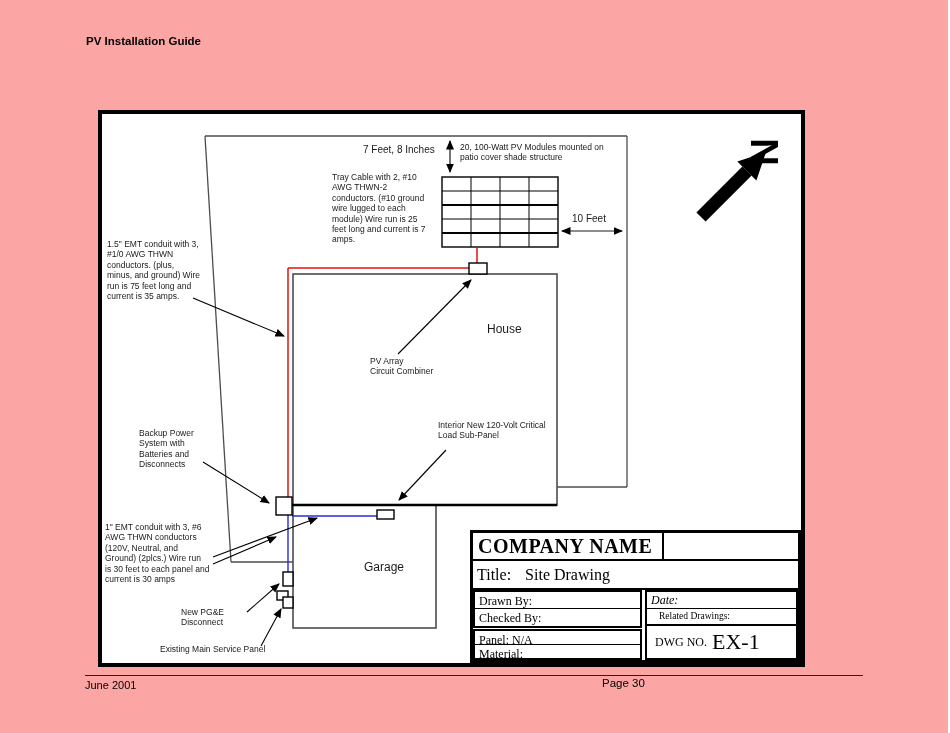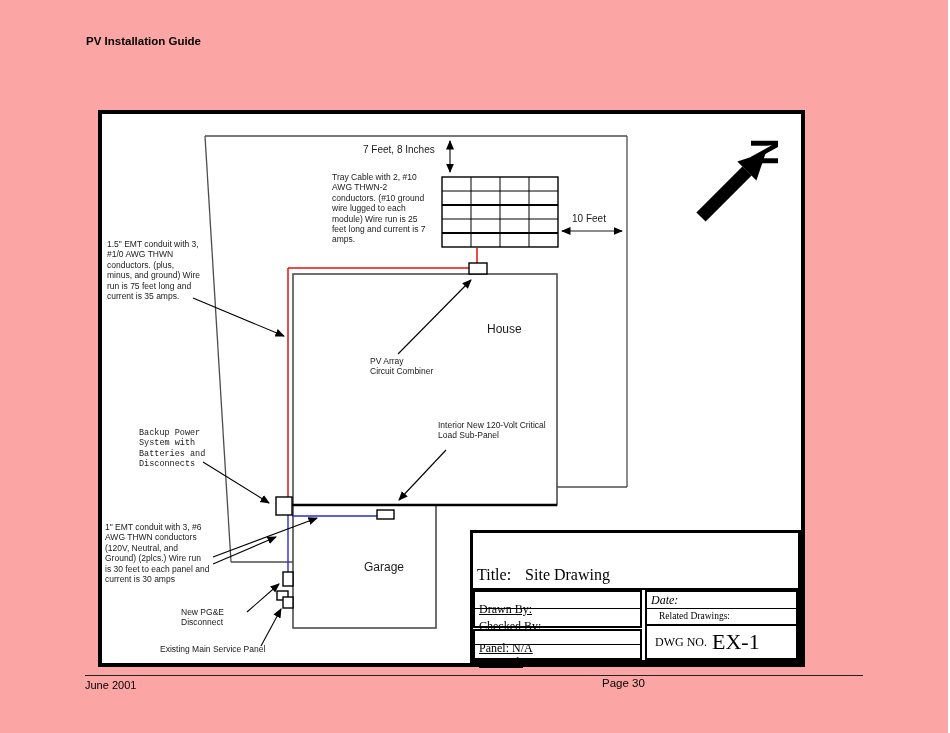--- a/index.html
+++ b/index.html
@@ -21,21 +21,21 @@
       font-family:"Liberation Serif",serif;}
   #tb .row1{position:absolute;left:0;top:0;width:325px;height:28px;border-bottom:2px solid #000;box-sizing:border-box;}
   #tb .companycell{position:absolute;left:0;top:0;width:191px;height:26px;border-right:2px solid #000;
       display:flex;align-items:center;padding-left:5px;box-sizing:border-box;
       font-size:20px;font-weight:bold;letter-spacing:.5px;}
   #tb .row2{position:absolute;left:0;top:28px;width:325px;height:29px;border-bottom:2px solid #000;
       box-sizing:border-box;display:flex;align-items:center;}
   #tb .row2 .tl{font-size:16px;margin-left:4px;}
   #tb .row2 .tv{font-size:16px;margin-left:14px;}
   #tb .lbox{position:absolute;left:0;width:169px;border:2px solid #000;box-sizing:border-box;background:#fff;}
-  #tb .lbox .cell{padding:10px 0 0 4px;font-size:12px;box-sizing:border-box;text-decoration:underline;}
+  #tb .lbox .cell{padding:2px 0 0 4px;font-size:12px;box-sizing:border-box;}
   #tb .rbox{position:absolute;left:172px;top:57px;width:153px;height:70px;border:2px solid #000;box-sizing:border-box;background:#fff;}
   #tb .rcell1{height:17px;border-bottom:1px solid #000;padding:1px 0 0 4px;font-size:12px;box-sizing:border-box;font-style:italic;}
   #tb .rcell2{height:17px;border-bottom:2px solid #000;padding:2px 0 0 12px;font-size:9.5px;box-sizing:border-box;}
   #tb .rcell3{height:32px;display:flex;align-items:center;padding-left:8px;box-sizing:border-box;}
   #tb .dwglbl{font-size:12px;}
   #tb .dwgval{font-size:22px;margin-left:5px;}
   .footer-rule{position:absolute;left:85px;top:675px;width:778px;height:0;border-top:1.5px solid #222;}
   .ftl{position:absolute;left:85px;top:679px;font-size:11px;}
   .ftc{position:absolute;left:602px;top:677px;font-size:11.5px;}
 </style>
@@ -113,56 +113,61 @@
       <path d="M261,646 L281,609" marker-end="url(#mE)"></path>
     </g>
 
     <g fill="#000">
       <line x1="701" y1="217" x2="747" y2="171" stroke="#000" stroke-width="13"></line>
       <polygon points="766,152 756.4,180.6 737.3,161.5"></polygon>
     </g>
   </svg>
 
   <div class="dim" style="left:363px;top:144px;">7 Feet, 8 Inches</div>
+  <div class="note" style="left:460px;top:142px;width:150px;">20, 100-Watt PV Modules mounted on
+patio cover shade structure</div>
   <div class="note" style="left:332px;top:172px;width:104px;">Tray Cable with 2, #10
 AWG THWN-2
 conductors. (#10 ground
 wire lugged to each
 module) Wire run is 25
 feet long and current is 7
 amps.</div>
   <div class="dim" style="left:572px;top:213px;">10 Feet</div>
   <div class="note" style="left:107px;top:239px;width:100px;">1.5" EMT conduit with 3,
 #1/0 AWG THWN
 conductors. (plus,
 minus, and ground) Wire
 run is 75 feet long and
 current is 35 amps.</div>
   <div class="bldg" style="left:487px;top:322px;">House</div>
   <div class="note" style="left:370px;top:356px;">PV Array
 Circuit Combiner</div>
-  <div class="note" style="left:139px;top:428px;font-family:Liberation Mono, monospace;">Backup Power
+  <div class="note" style="left:139px;top:428px;">Backup Power
 System with
 Batteries and
 Disconnects</div>
   <div class="note" style="left:438px;top:420px;">Interior New 120-Volt Critical
 Load Sub-Panel</div>
   <div class="note" style="left:105px;top:522px;width:112px;">1" EMT conduit with 3, #6
 AWG THWN conductors
 (120V, Neutral, and
 Ground)  (2plcs.) Wire run
 is 30 feet to each panel and
 current is 30 amps</div>
   <div class="bldg" style="left:364px;top:560px;">Garage</div>
   <div class="note" style="left:181px;top:607px;">New PG&amp;E
 Disconnect</div>
   <div class="note" style="left:148px;top:644px;padding-left:12px;">Existing Main Service Panel</div>
   <div class="north-n">N</div>
 
   <div id="tb">
+    <div class="row1">
+      <div class="companycell">COMPANY NAME</div>
+    </div>
     <div class="row2">
       <span class="tl">Title:</span>
       <span class="tv">Site Drawing</span>
     </div>
     <div class="lbox" style="top:57px;height:38px;">
       <div class="cell" style="height:17px;border-bottom:1.5px solid #000;">Drawn By:</div>
       <div class="cell">Checked By:</div>
     </div>
     <div class="lbox" style="top:96px;height:31px;">
       <div class="cell" style="height:14px;border-bottom:1.5px solid #000;">Panel: N/A</div>

